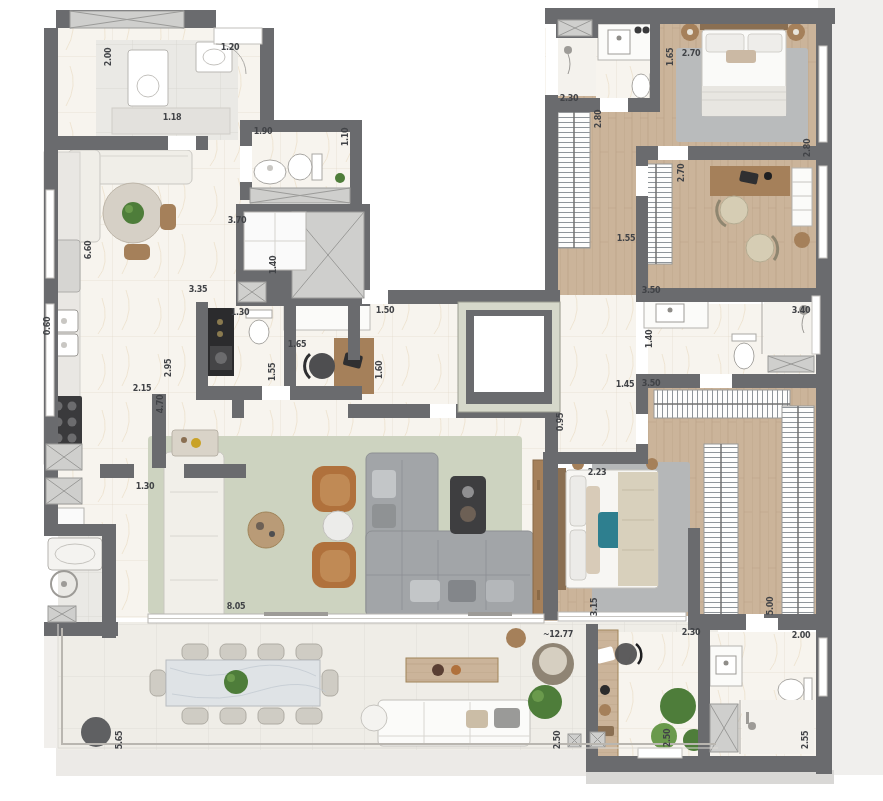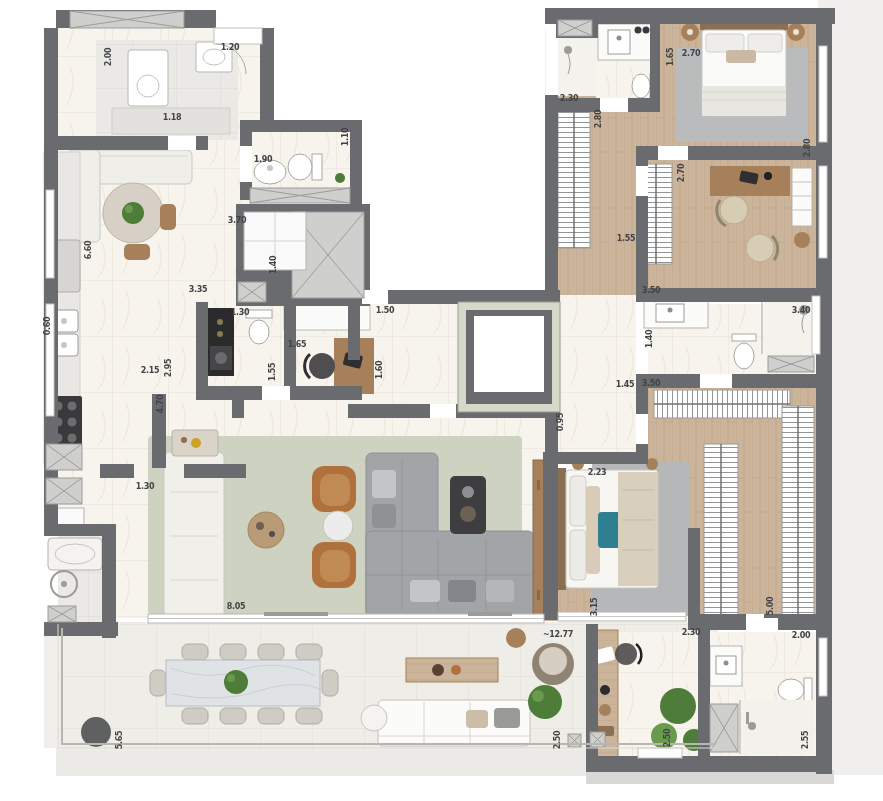--- a/index.html
+++ b/index.html
@@ -480,31 +480,31 @@
     <rect x="466" y="310" width="86" height="94" fill="var(--wall)"></rect>
     <rect x="474" y="316" width="70" height="76" fill="#ffffff"></rect>
     <rect x="484" y="394" width="50" height="10" fill="var(--wall)"></rect>
   </g>
 </svg>
 
 <div class="labels">
       <span class="dim v" style="left: 108px; top: 57px;">2.00</span>
       <span class="dim" style="left: 172px; top: 117px;">1.18</span>
       <span class="dim" style="left: 230px; top: 47px;">1.20</span>
-      <span class="dim" style="left: 263px; top: 131px; margin-top: 28px;">1.90</span>
+      <span class="dim" style="left: 263px; top: 131px;">1.90</span>
       <span class="dim v" style="left: 345px; top: 137px;">1.10</span>
       <span class="dim" style="left: 237px; top: 200px; margin-top: 20px;">3.70</span>
       <span class="dim v" style="left: 88px; top: 250px;">6.60</span>
       <span class="dim v" style="left: 47px; top: 326px;">0.60</span>
       <span class="dim" style="left: 198px; top: 289px;">3.35</span>
       <span class="dim" style="left: 240px; top: 312px;">1.30</span>
       <span class="dim" style="left: 297px; top: 344px;">1.65</span>
       <span class="dim v" style="left: 272px; top: 372px;">1.55</span>
       <span class="dim v" style="left: 168px; top: 368px;">2.95</span>
-      <span class="dim" style="left: 142px; top: 370px; margin-left: 8px;">2.15</span>
+      <span class="dim" style="left: 142px; top: 388px;">2.15</span>
       <span class="dim v" style="left: 160px; top: 404px;">4.70</span>
       <span class="dim v" style="left: 273px; top: 265px;">1.40</span>
       <span class="dim" style="left: 145px; top: 486px;">1.30</span>
       <span class="dim" style="left: 385px; top: 310px;">1.50</span>
       <span class="dim v" style="left: 379px; top: 370px;">1.60</span>
       <span class="dim v" style="left: 560px; top: 422px;">0.95</span>
       <span class="dim" style="left: 625px; top: 384px;">1.45</span>
       <span class="dim" style="left: 651px; top: 383px;">3.50</span>
       <span class="dim" style="left: 569px; top: 98px;">2.30</span>
       <span class="dim" style="left: 691px; top: 53px;">2.70</span>

